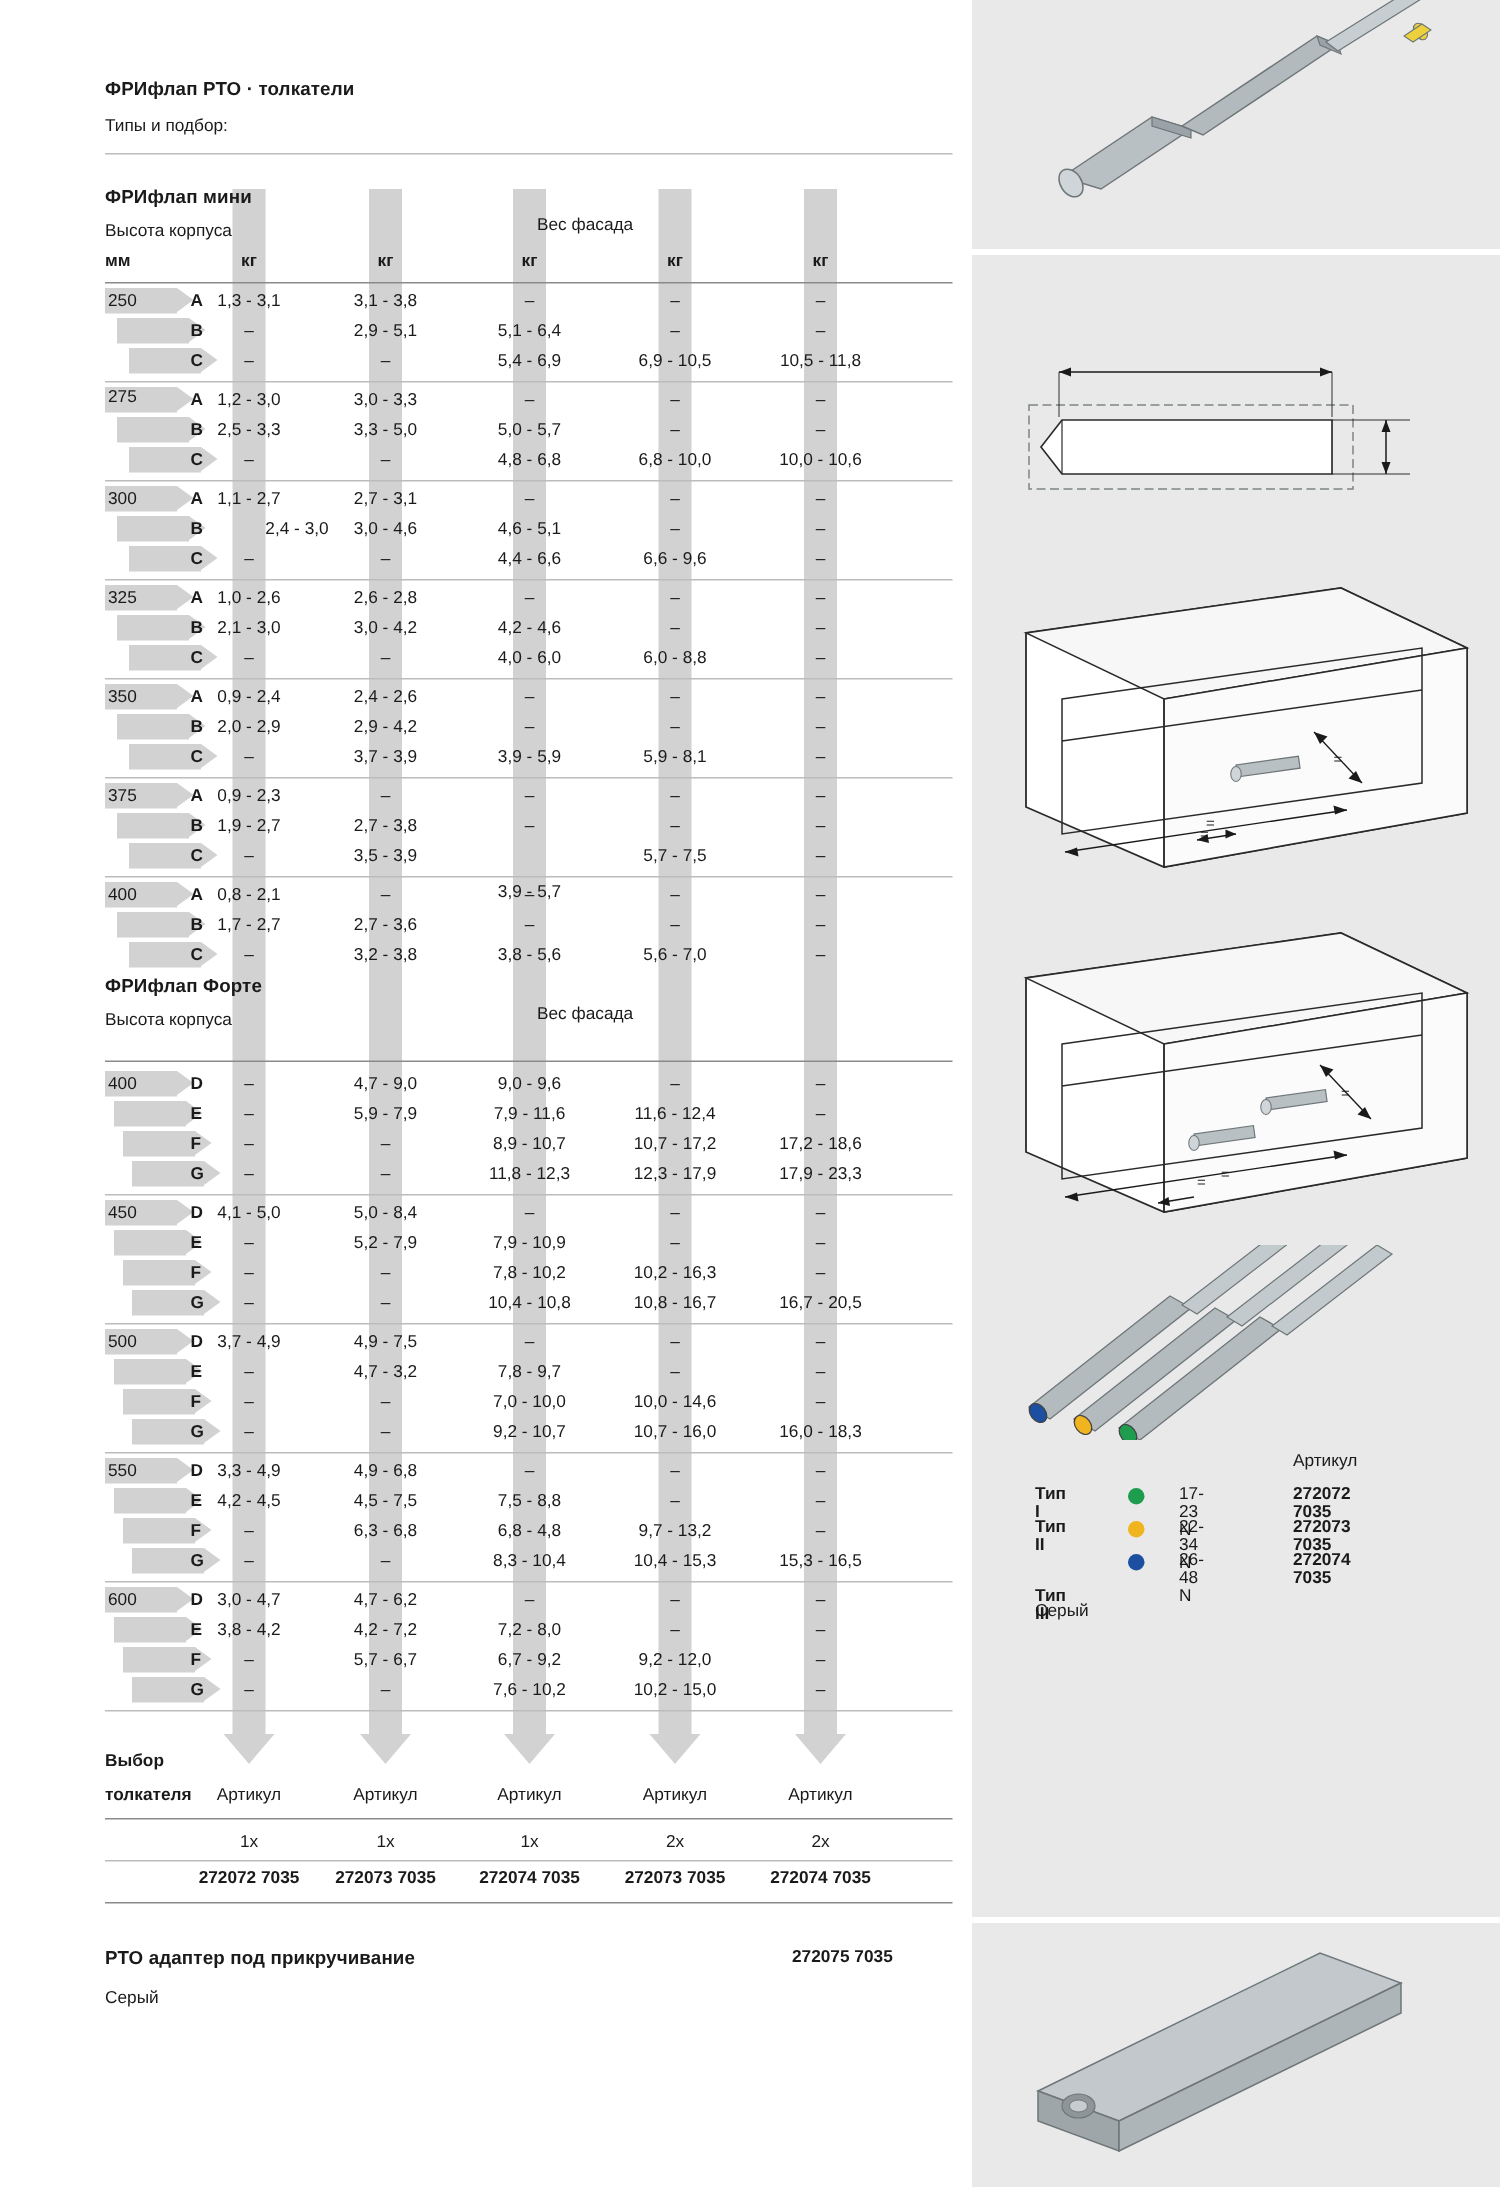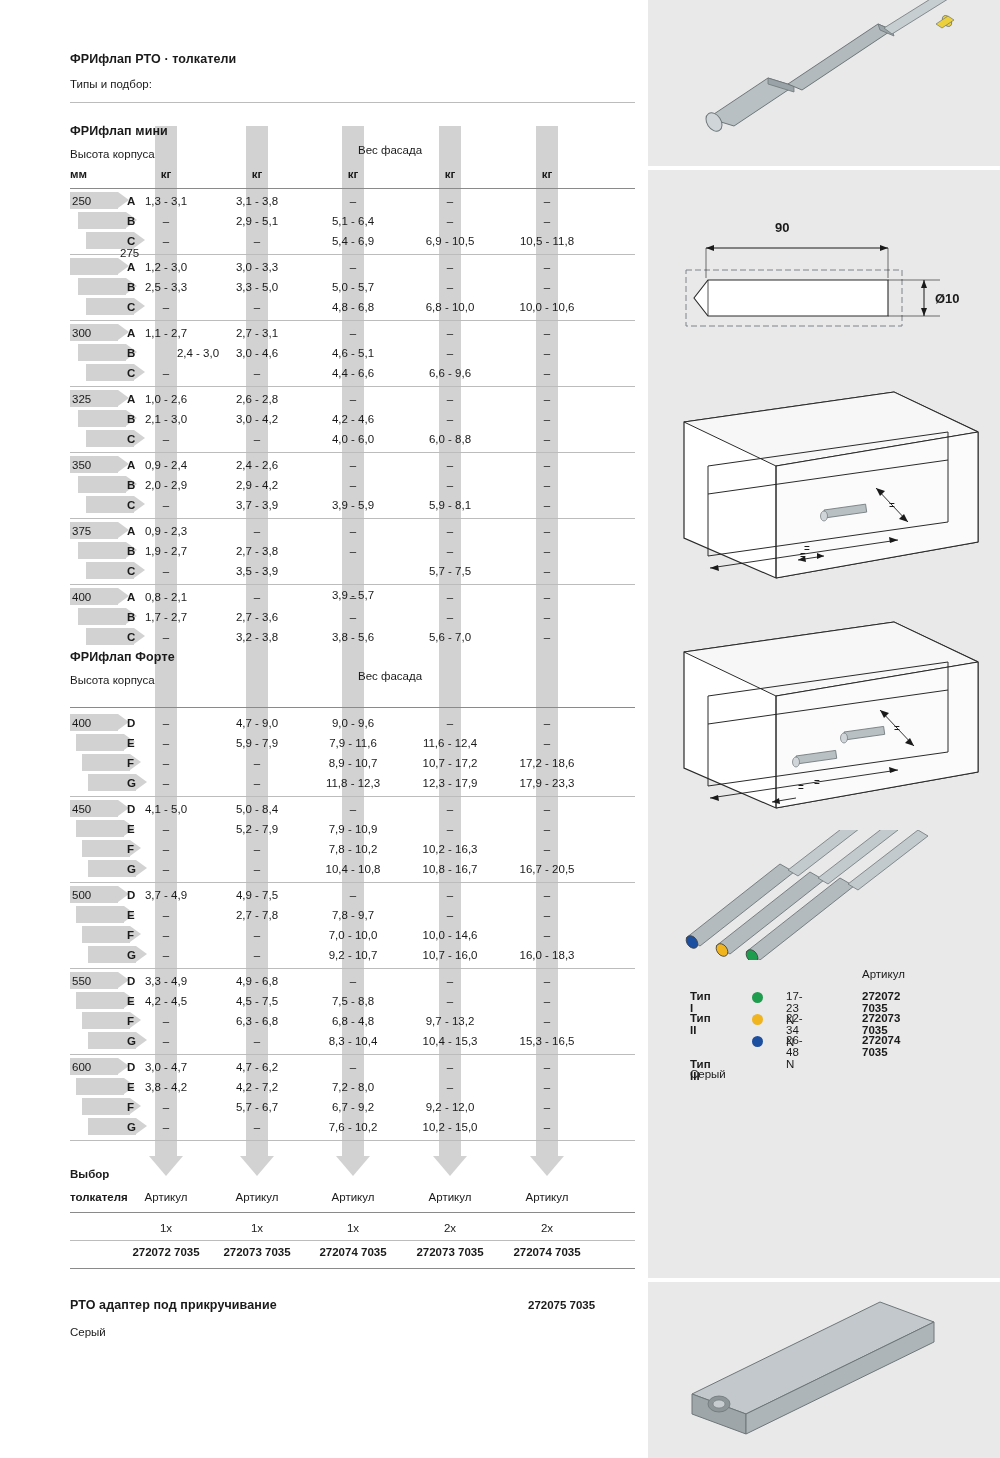--- a/index.html
+++ b/index.html
@@ -99,24 +99,20 @@
       <polygon points="240,56 232,53 232,59" fill="#1a1a1a"></polygon>
       <line x1="58" y1="56" x2="58" y2="86" stroke="#1a1a1a" stroke-width="0.6"></line>
       <line x1="240" y1="56" x2="240" y2="86" stroke="#1a1a1a" stroke-width="0.6"></line>
 
       <line x1="276" y1="88" x2="276" y2="124" stroke="#1a1a1a" stroke-width="1"></line>
       <polygon points="276,88 273,96 279,96" fill="#1a1a1a"></polygon>
       <polygon points="276,124 273,116 279,116" fill="#1a1a1a"></polygon>
       <line x1="240" y1="88" x2="292" y2="88" stroke="#1a1a1a" stroke-width="0.6"></line>
       <line x1="240" y1="124" x2="292" y2="124" stroke="#1a1a1a" stroke-width="0.6"></line>
     </svg>
-    <div style="position:absolute;left:0;top:22px;width:352px;height:180px;">
-      <div style="position:absolute;left:127px;top:28px;font-size:13px;font-weight:bold;">90</div>
-      <div style="position:absolute;left:287px;top:99px;font-size:13px;font-weight:bold;">Ø10</div>
-    </div>
 
     <svg width="352" height="230" viewBox="0 0 352 230" style="position:absolute;left:0;top:200px;">
       <polygon points="36,52 246,22 330,62 330,172 128,208 36,168" fill="#ffffff" stroke="#2a2a2a" stroke-width="1.2"></polygon>
       <polygon points="36,52 246,22 330,62 128,96" fill="#f7f7f7" stroke="#2a2a2a" stroke-width="1"></polygon>
       <polygon points="128,96 330,62 330,172 128,208" fill="#fbfbfb" stroke="#2a2a2a" stroke-width="1"></polygon>
       <polygon points="60,96 300,62 300,152 60,186" fill="none" stroke="#2a2a2a" stroke-width="1"></polygon>
       <line x1="60" y1="124" x2="300" y2="90" stroke="#2a2a2a" stroke-width="1"></line>
       <line x1="128" y1="96" x2="128" y2="208" stroke="#2a2a2a" stroke-width="1"></line>
 
       <g>
@@ -278,21 +274,21 @@
   <div class="cell colB" style="top:235px;">–</div>
   <div class="cell colC" style="top:235px;">5,4 - 6,9</div>
   <div class="cell colD" style="top:235px;">6,9 - 10,5</div>
   <div class="cell colE" style="top:235px;">10,5 - 11,8</div>
   <div class="hr" style="top:254px;"></div>
 
   <div class="rowarrow" style="left:70px; top:258px;">
       <div class="bar"></div>
       <div class="tip"></div>
     </div>
-  <div class="cell" style="left:72px; top:247px;margin-left:48px;">275</div>
+  <div class="cell" style="left:72px; top:259px;">275</div>
   <div class="cell bold" style="left:127px; top:261px;">A</div>
   <div class="cell colA" style="top:261px;">1,2 - 3,0</div>
   <div class="cell colB" style="top:261px;">3,0 - 3,3</div>
   <div class="cell colC" style="top:261px;">–</div>
   <div class="cell colD" style="top:261px;">–</div>
   <div class="cell colE" style="top:261px;">–</div>
   <div class="rowarrow" style="left:78px; top:278px;">
       <div class="bar"></div>
       <div class="tip"></div>
     </div>
@@ -580,21 +576,21 @@
   <div class="cell colB" style="top:889px;">4,9 - 7,5</div>
   <div class="cell colC" style="top:889px;">–</div>
   <div class="cell colD" style="top:889px;">–</div>
   <div class="cell colE" style="top:889px;">–</div>
   <div class="rowarrow" style="left:76px; top:906px;">
       <div class="bar"></div>
       <div class="tip"></div>
     </div>
   <div class="cell bold" style="left:127px; top:909px;">E</div>
   <div class="cell colA" style="top:909px;">–</div>
-  <div class="cell colB" style="top:909px;">2,7 - 7,8</div>
+  <div class="cell colB" style="top:909px;">4,7 - 3,2</div>
   <div class="cell colC" style="top:909px;">7,8 - 9,7</div>
   <div class="cell colD" style="top:909px;">–</div>
   <div class="cell colE" style="top:909px;">–</div>
   <div class="rowarrow" style="left:82px; top:926px;">
       <div class="bar"></div>
       <div class="tip"></div>
     </div>
   <div class="cell bold" style="left:127px; top:929px;">F</div>
   <div class="cell colA" style="top:929px;">–</div>
   <div class="cell colB" style="top:929px;">–</div>

